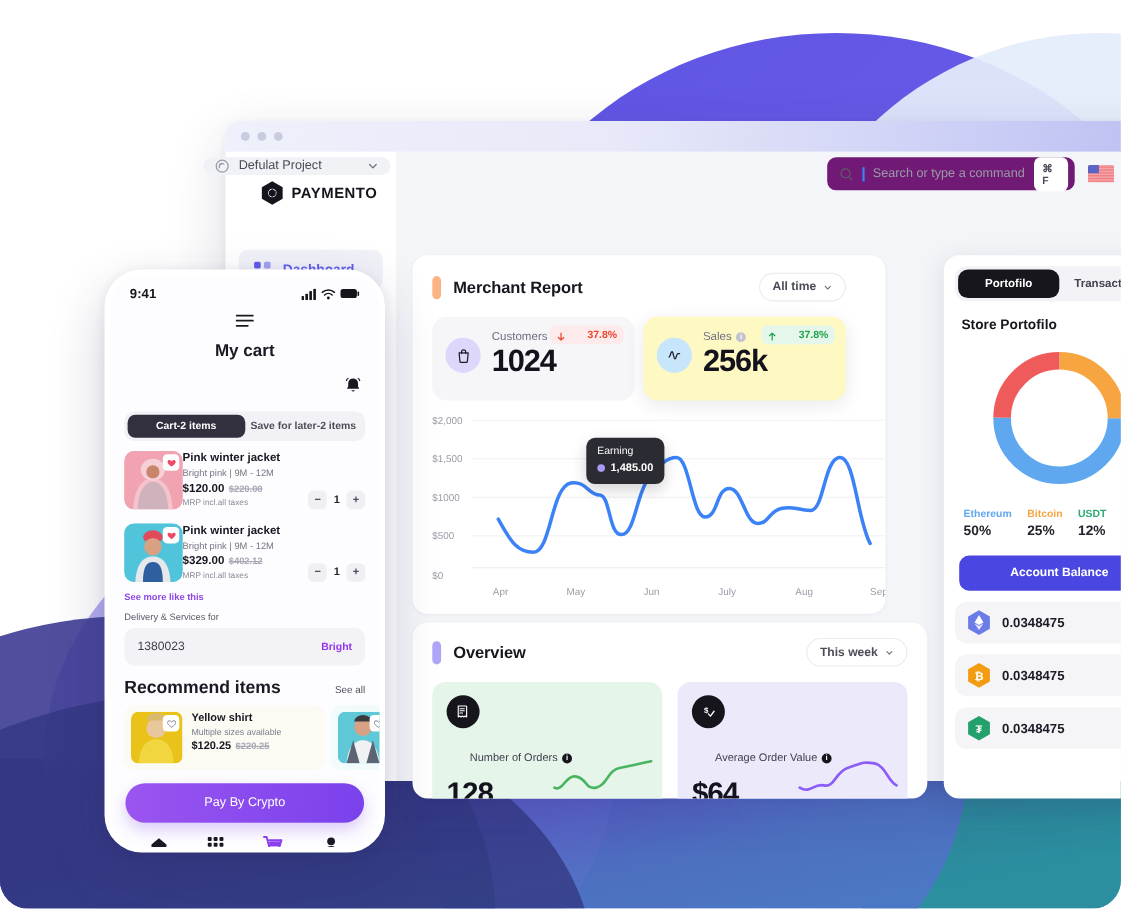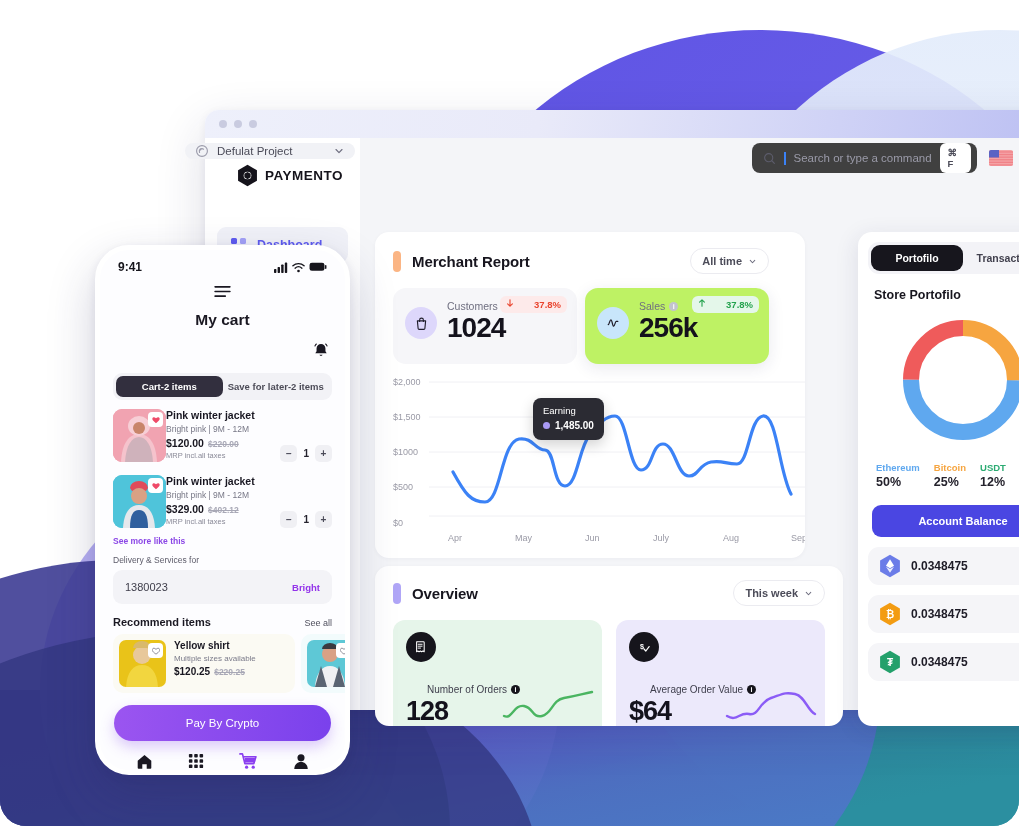--- a/index.html
+++ b/index.html
@@ -65,21 +65,21 @@
     display:flex; align-items:center; gap:8px; padding: 0 10px;
     font-size: 11.5px; color:#4a4a57;
     z-index: 5;
   }
   .proj-icon { width:14px; height:14px; color:#9b9bab; }
   .chev { margin-left:auto; width: 12px; height: 12px; color:#7b7b8c; }
 
   .searchwrap {
     position:absolute; right: 42px; top: 143px;
     width: 225px; height: 30px;
-    background:#404040; border-radius:8px;
+    background:#701a75; border-radius:8px;
     display:flex; align-items:center; gap:8px; padding: 0 6px 0 11px;
     z-index:5;
   }
   .search-icon { width:13px; height:13px; color:#5c5c6b; flex:0 0 13px; }
   .search-caret { width:1.5px; height:13px; background:#3b82f6; flex:0 0 1.5px; }
   .search-ph { font-size: 11.5px; color:#9a9aa8; flex:1 1 auto; white-space:nowrap; }
   .kbd {
     background:#fff; border-radius:6px; font-size:9.5px; font-weight:700; color:#4b4b58;
     padding: 4px 8px; letter-spacing:.4px;
   }
@@ -103,31 +103,31 @@
     height: 26px; padding: 0 11px;
     font-size: 11px; color:#4c4c59; font-weight:600; background:#fff;
   }
 
   .stats { display:flex; gap:0; margin-top: 14px; }
   .stat {
     position:relative; border-radius: 13px; padding: 12px 14px 12px 12px;
     display:flex; gap:10px; align-items:flex-start; width: 215px; height: 76px;
   }
   .stat.a { background:#f6f6f9; }
-  .stat.b { background:#bef264; box-shadow: 0 4px 16px rgba(40,40,90,.10); margin-left: 8px;}
+  .stat.b { background:#fef9c3; box-shadow: 0 4px 16px rgba(40,40,90,.10); margin-left: 8px;}
   .stat-ico { width: 32px; height:32px; border-radius:50%; display:flex; align-items:center; justify-content:center; flex:0 0 32px; margin-top:7px;}
   .stat-ico.purple { background:#ddd7fb; }
   .stat-ico.blue { background:#c8e6fb; }
   .stat-label { font-size:10.5px; color:#6f6f80; display:flex; align-items:center; gap:4px;}
   .info-dot { width:9px; height:9px; border-radius:50%; background:#c3c3ce; color:#fff; font-size:7px; display:inline-flex; align-items:center; justify-content:center; font-weight:700;}
   .stat-val { font-size: 28px; font-weight: 800; color:#14121c; letter-spacing:-1px; line-height:1.05; margin-top:1px;}
   .delta {
     position:absolute; right: 10px; top: 8px;
     font-size: 9.5px; font-weight:700; border-radius: 6px; padding: 3px 6px;
-    display:flex; align-items:flex-start; gap:20px;
+    display:flex; align-items:flex-end; gap:20px;
   }
   .delta.down { background:#fdeaea; color:#e9452f; }
   .delta.up { background:#e4f7ea; color:#23a24d; }
 
   .chart-area { position:relative; margin-top: 12px; height: 165px; }
   .chart-svg { position:absolute; left: 0; top: 0; }
   .tooltip {
     position:absolute; left: 140px; top: 22px;
     background:#2b2b33; color:#fff; border-radius: 8px;
     padding: 6px 10px 7px 10px; font-size: 9.5px; line-height:1.5;
@@ -146,21 +146,21 @@
     padding: 14px 18px; z-index:4; overflow:hidden;
     box-shadow: 0 1px 4px rgba(30,30,70,.04);
   }
   .ov-cards { display:flex; gap: 14px; margin-top: 14px; }
   .ov-card { flex:1 1 0; border-radius: 12px; padding: 12px 13px; position:relative; height: 120px; overflow:hidden;}
   .ov-card.green { background:#e6f5ea; }
   .ov-card.purple { background:#ece9fb; }
   .ov-ico { width: 30px; height:30px; border-radius:50%; background:#16151c; display:flex; align-items:center; justify-content:center; }
   .ov-label { font-size:10px; color:#3e3e4c; margin-top: 22px; display:flex; align-items:center; gap:4px; font-weight:500;margin-left:21px;}
   .info-dot.dark { background:#16151c; }
-  .ov-val { font-size: 27px; font-weight:800; color:#14121c; letter-spacing:-1px; margin-top:1px; }
+  .ov-val { font-size: 27px; font-weight:800; color:#14121c; letter-spacing:-1px; margin-top:11px; }
   .spark { position:absolute; right: 8px; bottom: 16px; }
 
   
   .rightpanel {
     position:absolute; left: 858px; top: 232px;
     width: 210px; height: 494px;
     background:#fff; border-radius: 14px;
     z-index: 6; overflow:hidden;
     box-shadow: -2px 4px 22px rgba(40,40,90,.10);
   }
@@ -217,21 +217,21 @@
   .it-mrp { font-size: 7.5px; color:#8a8a98; margin-top: 2px; }
   .qty { margin-left:auto; display:flex; align-items:center; gap:6px; align-self:flex-end; }
   .qbtn { width: 17px; height:17px; border-radius:5px; background:#f0f0f4; display:flex; align-items:center; justify-content:center; font-size:10px; color:#4a4a58; font-weight:700;}
   .qnum { font-size: 10px; color:#25232e; font-weight:600; }
   .seemore { font-size: 8.5px; color:#8b47e6; font-weight:700; padding: 4px 13px 0 13px; }
   .sec-label { font-size: 8.5px; color:#5c5b69; padding: 9px 13px 0 13px; }
   .addr { margin: 5px 13px 0 13px; background:#f3f3f7; border-radius: 9px; height: 34px; display:flex; align-items:center; padding: 0 12px; }
   .addr-val { font-size: 11px; color:#3e3d4a; }
   .addr-change { margin-left:auto; font-size: 9.5px; color:#9333ea; font-weight:700; }
   .rec-head { display:flex; align-items:baseline; padding: 12px 13px 0 13px; }
-  .rec-title { font-size: 11px; font-weight:700; color:#1a1822; }
+  .rec-title { font-size: 16px; font-weight:700; color:#1a1822; }
   .rec-all { margin-left:auto; font-size: 9px; color:#50505e; }
   .rec-row { display:flex; gap: 6px; padding: 6px 0 0 13px; }
   .rec-card { background:#fbfaf3; border-radius: 10px; padding: 6px; display:flex; gap: 8px; width: 182px; flex:0 0 182px;}
   .rec-card.b { background:#f2fbfc; }
   .rec-thumb { width: 47px; height: 47px; border-radius: 7px; position:relative; overflow:hidden; flex:0 0 47px;}
   .rec-name { font-size: 10px; font-weight:700; color:#191722; }
   .rec-sub { font-size: 8px; color:#7b7b8a; margin-top:3px;}
   .rec-price { font-size: 10px; font-weight:800; color:#17151f; margin-top:3px;}
   .pay-btn {
     margin: 12px 14px 0 14px; height: 36px; border-radius: 18px;

